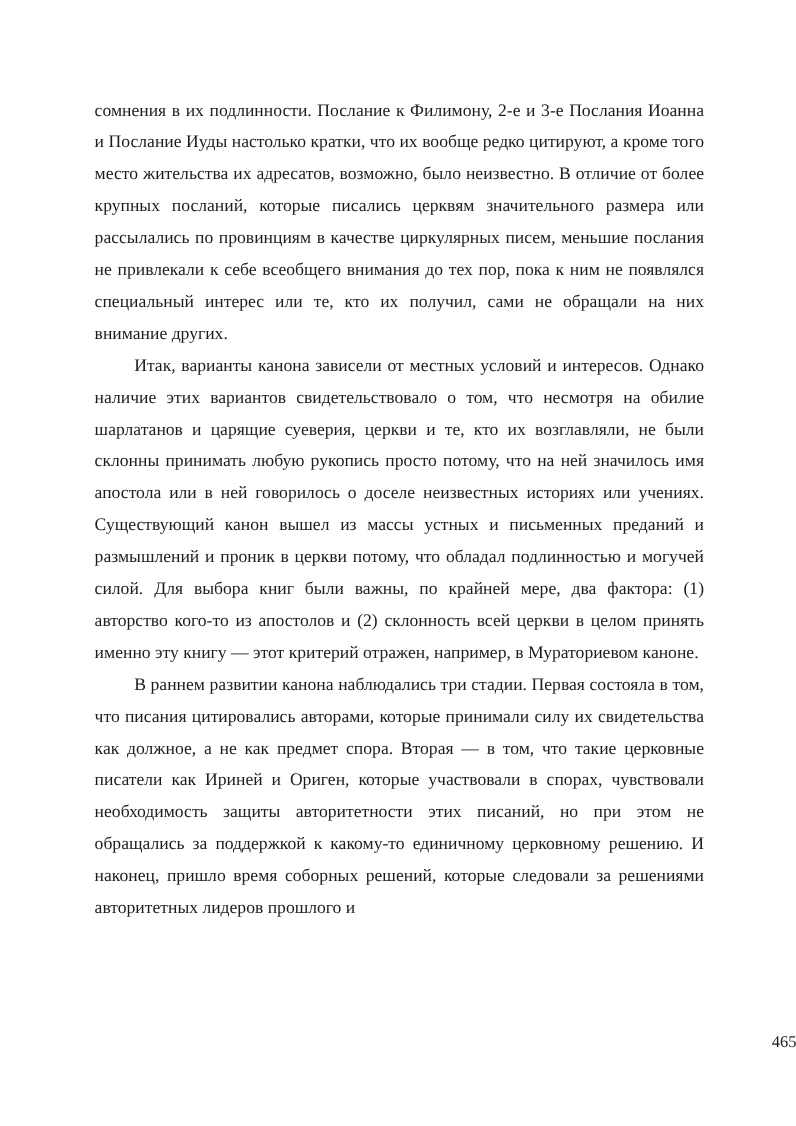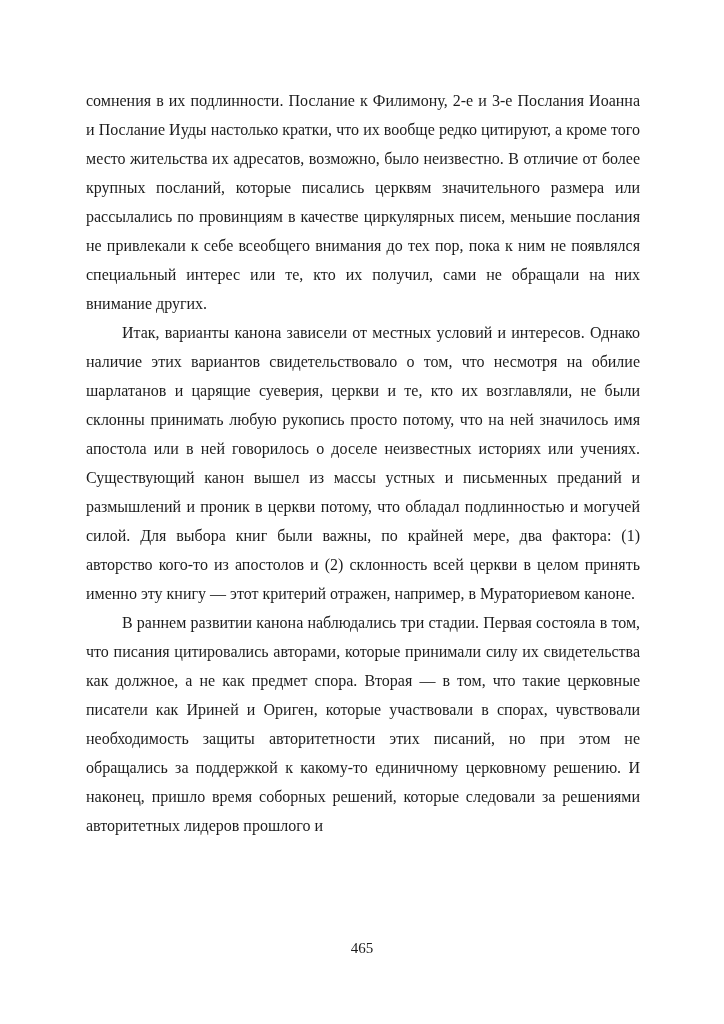--- a/index.html
+++ b/index.html
@@ -32,21 +32,21 @@
     padding: 0;
   }
   .text-block p.indented {
     text-indent: 36px;
   }
   .page-footer {
     position: absolute;
     left: 0;
     top: 940px;
     width: 724px;
-    text-align: center;
+    text-align: right;
     font-size: 15px;
     color: #1c1c1c;
   }
 </style>
 </head>
 <body>
 
 <div class="page">
   <div class="text-block">
     <p>сомнения в их подлинности. Послание к Филимону, 2-е и 3-е Послания Иоанна и Послание Иуды настолько кратки, что их вообще редко цитируют, а кроме того место жительства их адресатов, возможно, было неизвестно. В отличие от более крупных посланий, которые писались церквям значительного размера или рассылались по провинциям в качестве циркулярных писем, меньшие послания не привлекали к себе всеобщего внимания до тех пор, пока к ним не появлялся специальный интерес или те, кто их получил, сами не обращали на них внимание других.</p>

